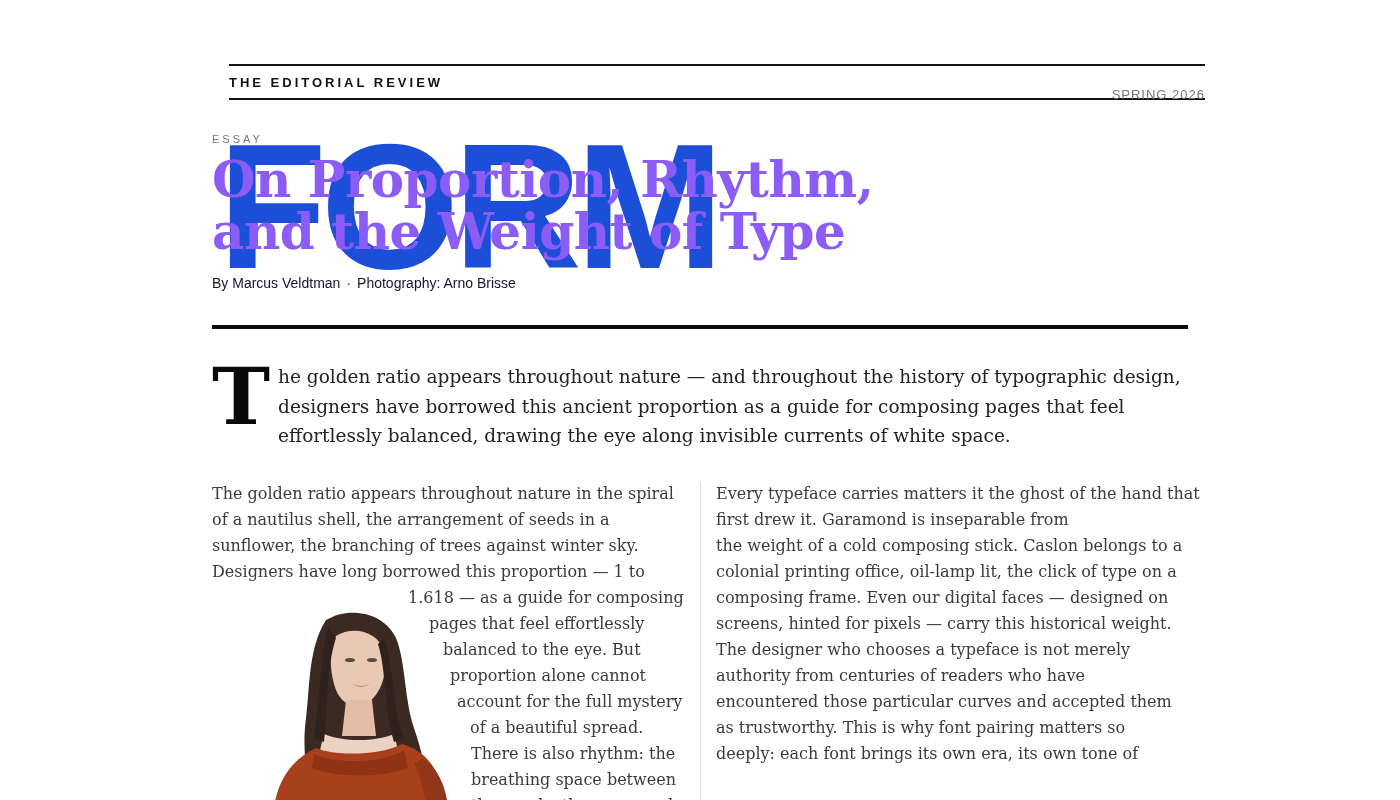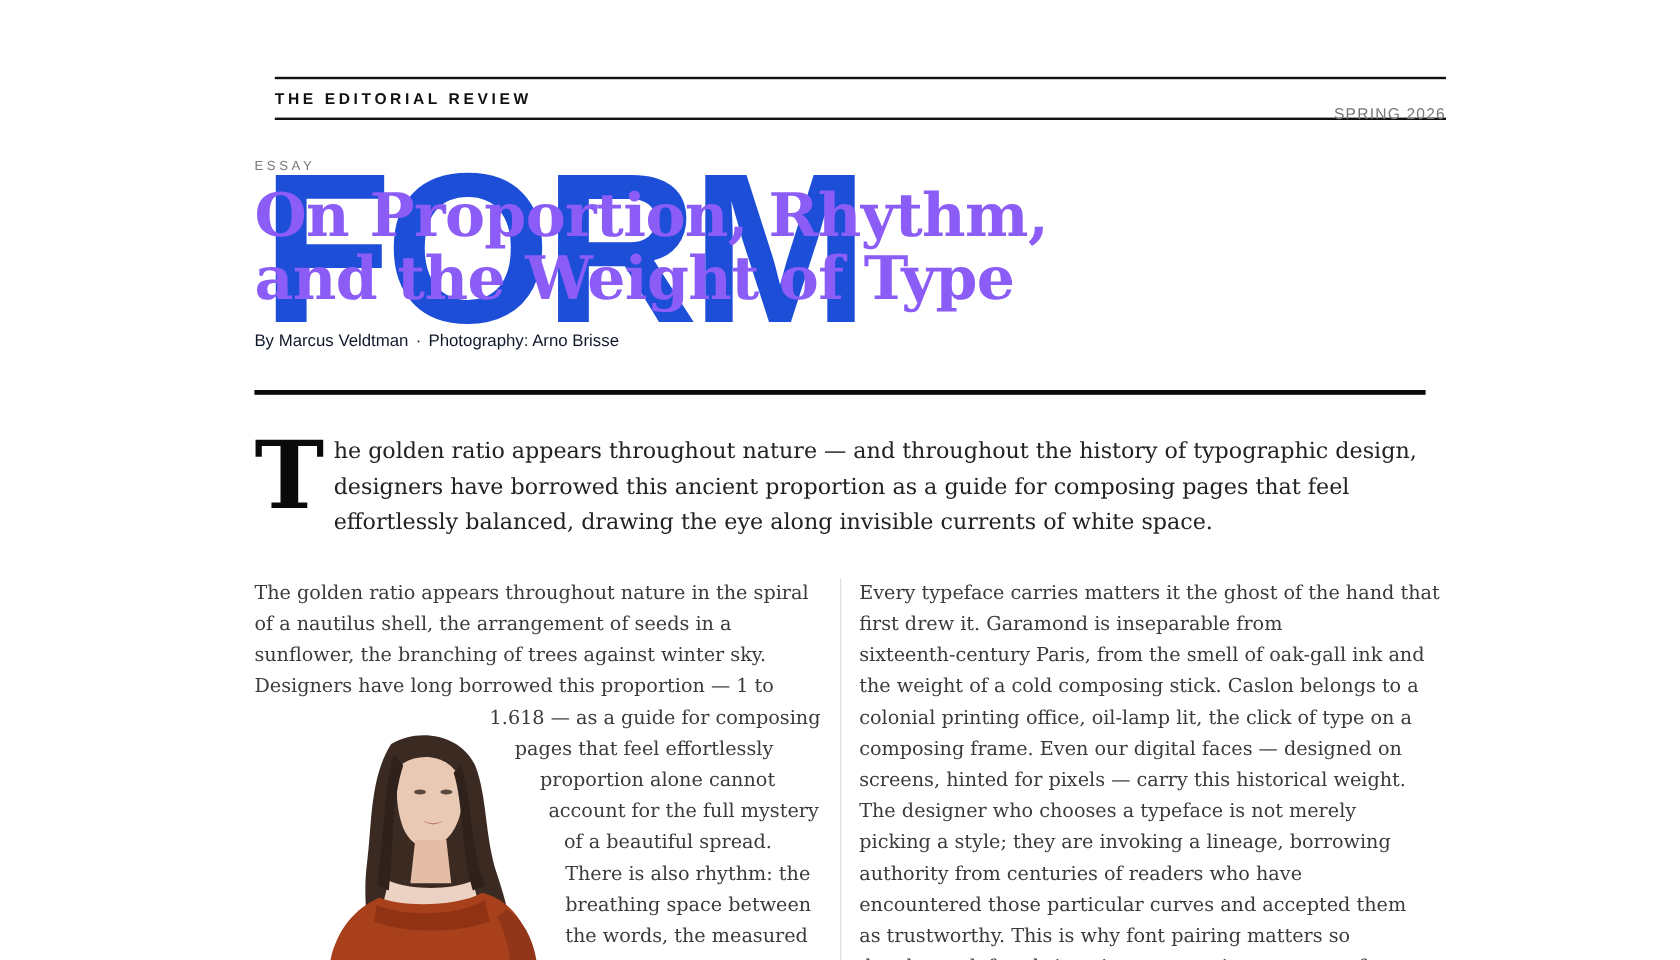--- a/index.html
+++ b/index.html
@@ -119,39 +119,38 @@
     <path d="M98 76 Q107 80 116 76 Q107 82 98 76 Z" fill="#b8756a"></path>
   </svg>
 
   <div class="col col-left">
     <span class="line">The golden ratio appears throughout nature in the spiral</span>
     <span class="line">of a nautilus shell, the arrangement of seeds in a</span>
     <span class="line">sunflower, the branching of trees against winter sky.</span>
     <span class="line">Designers have long borrowed this proportion — 1 to</span>
     <span class="line" style="padding-left:196px">1.618 — as a guide for composing</span>
     <span class="line" style="padding-left:217px">pages that feel effortlessly</span>
+    <span class="line" style="padding-left:231px">balanced to the eye. But</span>
     <span class="line" style="padding-left:238px">proportion alone cannot</span>
     <span class="line" style="padding-left:245px">account for the full mystery</span>
     <span class="line" style="padding-left:258px">of a beautiful spread.</span>
     <span class="line" style="padding-left:259px">There is also rhythm: the</span>
     <span class="line" style="padding-left:259px">breathing space between</span>
     <span class="line" style="padding-left:259px">the words, the measured</span>
   </div>
 
   <div class="col-divider"></div>
 
   <div class="col col-right">
     <span class="line">Every typeface carries matters it the ghost of the hand that</span>
     <span class="line">first drew it. Garamond is inseparable from</span>
-    <span class="line">sixteenth-century Paris, from the smell of oak-gall ink and</span>
     <span class="line">the weight of a cold composing stick. Caslon belongs to a</span>
     <span class="line">colonial printing office, oil-lamp lit, the click of type on a</span>
     <span class="line">composing frame. Even our digital faces — designed on</span>
     <span class="line">screens, hinted for pixels — carry this historical weight.</span>
     <span class="line">The designer who chooses a typeface is not merely</span>
-    <span class="line">picking a style; they are invoking a lineage, borrowing</span>
     <span class="line">authority from centuries of readers who have</span>
     <span class="line">encountered those particular curves and accepted them</span>
     <span class="line">as trustworthy. This is why font pairing matters so</span>
     <span class="line">deeply: each font brings its own era, its own tone of</span>
   </div>
 
 </div>
 
 </body></html>

